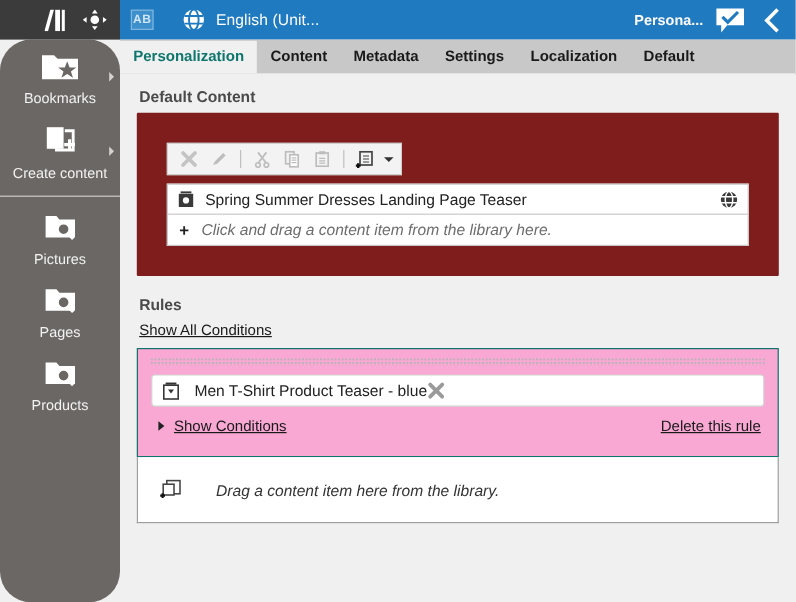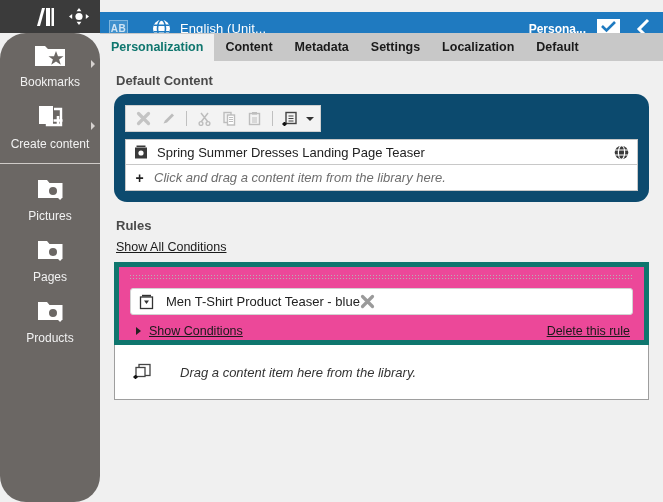--- a/index.html
+++ b/index.html
@@ -18,21 +18,21 @@
   }
   .glyph{display:inline-flex;align-items:center;justify-content:center;}
 
   
   .grid-ico{width:16px;height:13px;display:grid;grid-template-columns:repeat(3,1fr);
             grid-template-rows:repeat(3,1fr);gap:1.5px;}
   .grid-ico i{background:#fff;display:block;}
 
   
   .header{
-    position:absolute;left:100px;top:12px;right:0;height:33px;
+    position:absolute;left:100px;top:0;right:0;height:33px;
     background:#1f7ac0;color:#fff;display:flex;align-items:center;
   }
   .ab-badge{
     width:19px;height:17px;margin-left:9px;border:1px solid #7fb6de;
     background:#3e90cd;color:#cfe4f4;font-size:10px;font-weight:bold;
     display:flex;align-items:center;justify-content:center;letter-spacing:.5px;
     box-sizing:border-box;
   }
   .globe-h{margin-left:24px;}
   .hdr-title{margin-left:9px;font-size:13px;font-weight:normal;letter-spacing:.1px;}
@@ -67,21 +67,21 @@
   .tab.active{background:#f0f0f0;color:#0f766e;}
 
   
   .main{
     position:absolute;left:100px;top:61px;right:0;bottom:0;
     background:#f0f0f0;padding:12px 14px 0 14px;box-sizing:border-box;overflow:hidden;
   }
   .section-title{font-size:13px;font-weight:bold;color:#4a4a4a;margin:0 0 6px 2px;}
 
   .panel{
-    background:#0c4a6e;border-radius:13px;padding:11px;box-sizing:border-box;
+    background:#7f1d1d;border-radius:1px;padding:25px;box-sizing:border-box;
   }
   .toolbar{
     background:#f3f3f3;border:1px solid #d0d0d0;display:inline-flex;align-items:center;
     height:27px;padding:0 6px;box-sizing:border-box;gap:2px;margin-bottom:7px;
   }
   .tb-btn{width:23px;height:23px;display:flex;align-items:center;justify-content:center;}
   .tb-sep{width:1px;height:15px;background:#c0c0c0;margin:0 4px;}
   .caret-dn{width:0;height:0;border-left:4px solid #333;border-right:4px solid transparent;
             border-top:4px solid #333;border-bottom:0;
             border-left-color:transparent;border-right-color:transparent;margin-left:2px;}
@@ -93,21 +93,21 @@
   .row + .row{border-top:0;}
   .row .txt{margin-left:9px;}
   .row .right-ico{margin-left:auto;}
   .placeholder{color:#6d6d6d;font-style:italic;}
   .plus{font-weight:bold;font-size:14px;color:#222;width:11px;text-align:center;}
 
   .link{color:#1a1a1a;text-decoration:underline;font-size:12.5px;cursor:pointer;}
 
   
   .rules-box{
-    background:#ec4899;border:5px solid #0f766e;padding:7px 8px 0 8px;box-sizing:border-box;
+    background:#f9a8d4;border:1px solid #0f766e;padding:7px 8px 16px 8px;box-sizing:border-box;
   }
   .drag-strip{
     height:7px;margin:0 2px 7px 2px;
     background-image:radial-gradient(#b4b4b4 42%, transparent 44%);
     background-size:3px 3px;background-repeat:repeat;
   }
   .rule-row{
     background:#fff;border:1px solid #d2d2d2;border-radius:3px;height:27px;
     display:flex;align-items:center;padding:0 8px;box-sizing:border-box;margin:0 3px;
   }

